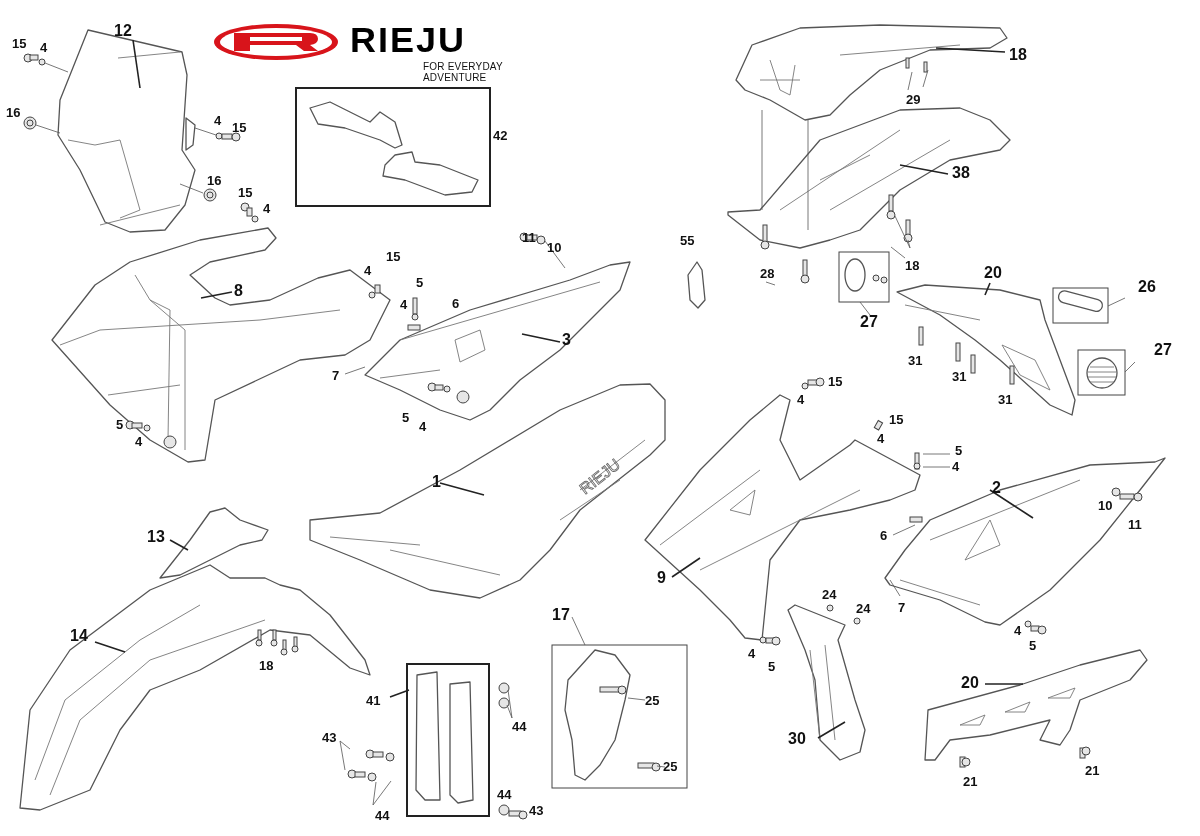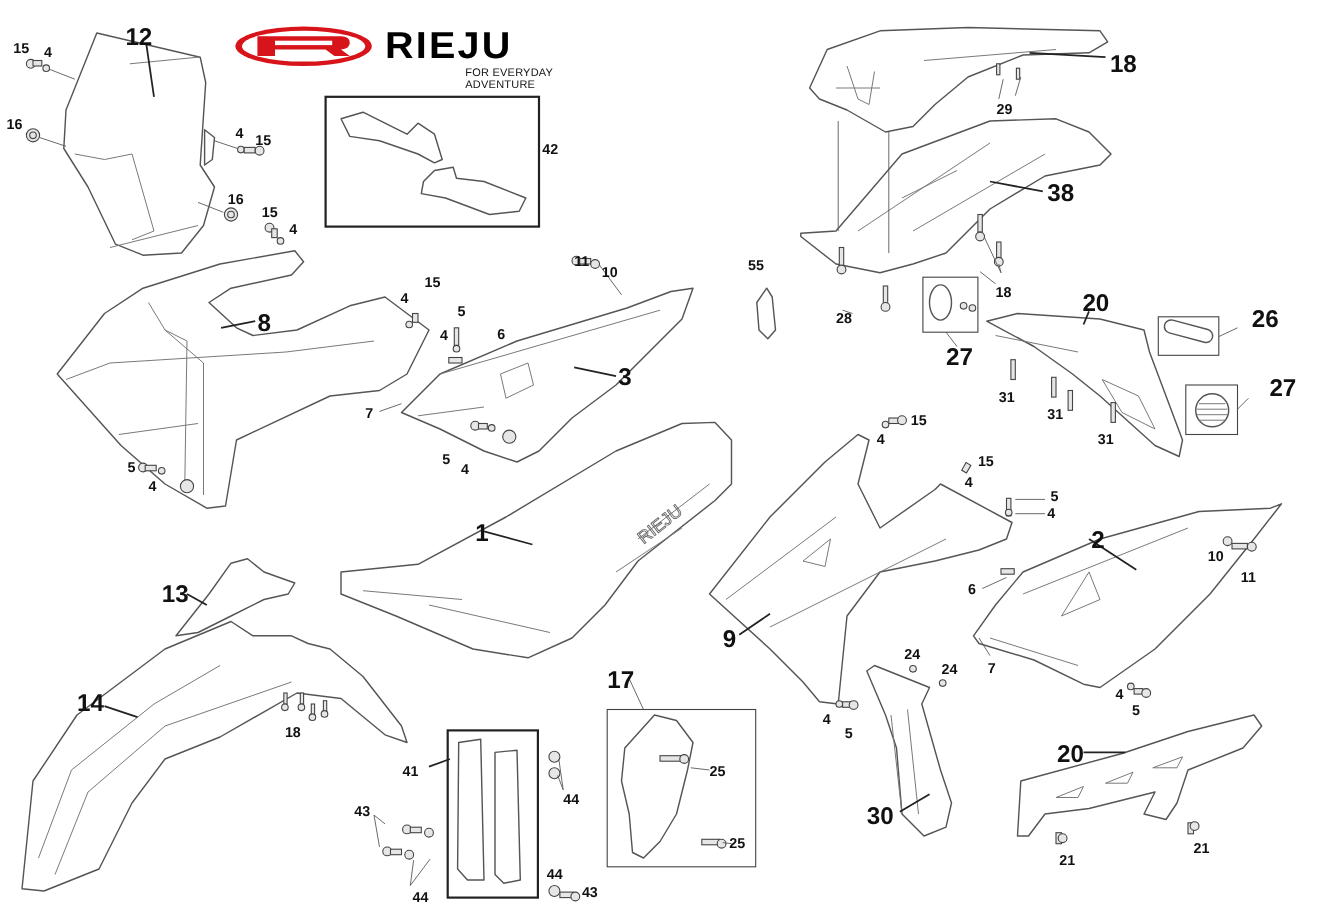--- a/index.html
+++ b/index.html
@@ -8,21 +8,21 @@
   #diagram { position: absolute; left: 0; top: 0; width: 1200px; height: 836px; }
   .part { fill: #ffffff; stroke: #555; stroke-width: 1.3; stroke-linejoin: round; }
   .detail { fill: none; stroke: #777; stroke-width: 0.9; }
   .leader { stroke: #222; stroke-width: 1.6; fill: none; }
   .thin { stroke: #555; stroke-width: 0.8; fill: none; }
   .hw { fill: #e6e6e6; stroke: #444; stroke-width: 1; }
   .box { fill: none; stroke: #222; stroke-width: 2; }
   .box-thin { fill: none; stroke: #444; stroke-width: 1; }
   .lbl { position: absolute; font-weight: bold; color: #111; white-space: nowrap;
          font-family: "Liberation Sans", sans-serif; line-height: 1; }
-  .lbl.big { font-size: 22px; }
+  .lbl.big { font-size: 16px; }
   .lbl.sm { font-size: 13px; }
   #logo { position: absolute; left: 212px; top: 22px; width: 350px; height: 52px; }
   #logo-mark { position: absolute; left: 0; top: 0; width: 128px; height: 40px; }
   #logo-word { position: absolute; left: 138px; top: 1px; font-size: 36px; font-weight: 900;
                letter-spacing: 2px; color: #000; font-family: "Liberation Sans", sans-serif;
                transform: scaleY(0.95); line-height: 1; }
   #logo-tag { position: absolute; left: 211px; top: 39px; font-size: 10px; color: #111;
               font-family: "Liberation Sans", sans-serif; letter-spacing: 0.2px; }
 </style>
 </head>
@@ -326,21 +326,21 @@
 <span class="lbl sm" style="left:547px;top:241px">10</span>
 <span class="lbl big" style="left:562px;top:332px">3</span>
 <span class="lbl sm" style="left:402px;top:411px">5</span>
 <span class="lbl sm" style="left:419px;top:420px">4</span>
 <span class="lbl sm" style="left:116px;top:418px">5</span>
 <span class="lbl sm" style="left:135px;top:435px">4</span>
 <span class="lbl sm" style="left:680px;top:234px">55</span>
 <span class="lbl big" style="left:1009px;top:47px">18</span>
 <span class="lbl sm" style="left:906px;top:93px">29</span>
 <span class="lbl big" style="left:952px;top:165px">38</span>
-<span class="lbl sm" style="left:760px;top:283px">28</span>
+<span class="lbl sm" style="left:760px;top:267px">28</span>
 <span class="lbl sm" style="left:905px;top:259px">18</span>
 <span class="lbl big" style="left:984px;top:265px">20</span>
 <span class="lbl big" style="left:1138px;top:279px">26</span>
 <span class="lbl big" style="left:860px;top:314px">27</span>
 <span class="lbl big" style="left:1154px;top:342px">27</span>
 <span class="lbl sm" style="left:908px;top:354px">31</span>
 <span class="lbl sm" style="left:952px;top:370px">31</span>
 <span class="lbl sm" style="left:998px;top:393px">31</span>
 <span class="lbl big" style="left:432px;top:474px">1</span>
 <span class="lbl sm" style="left:828px;top:375px">15</span>

